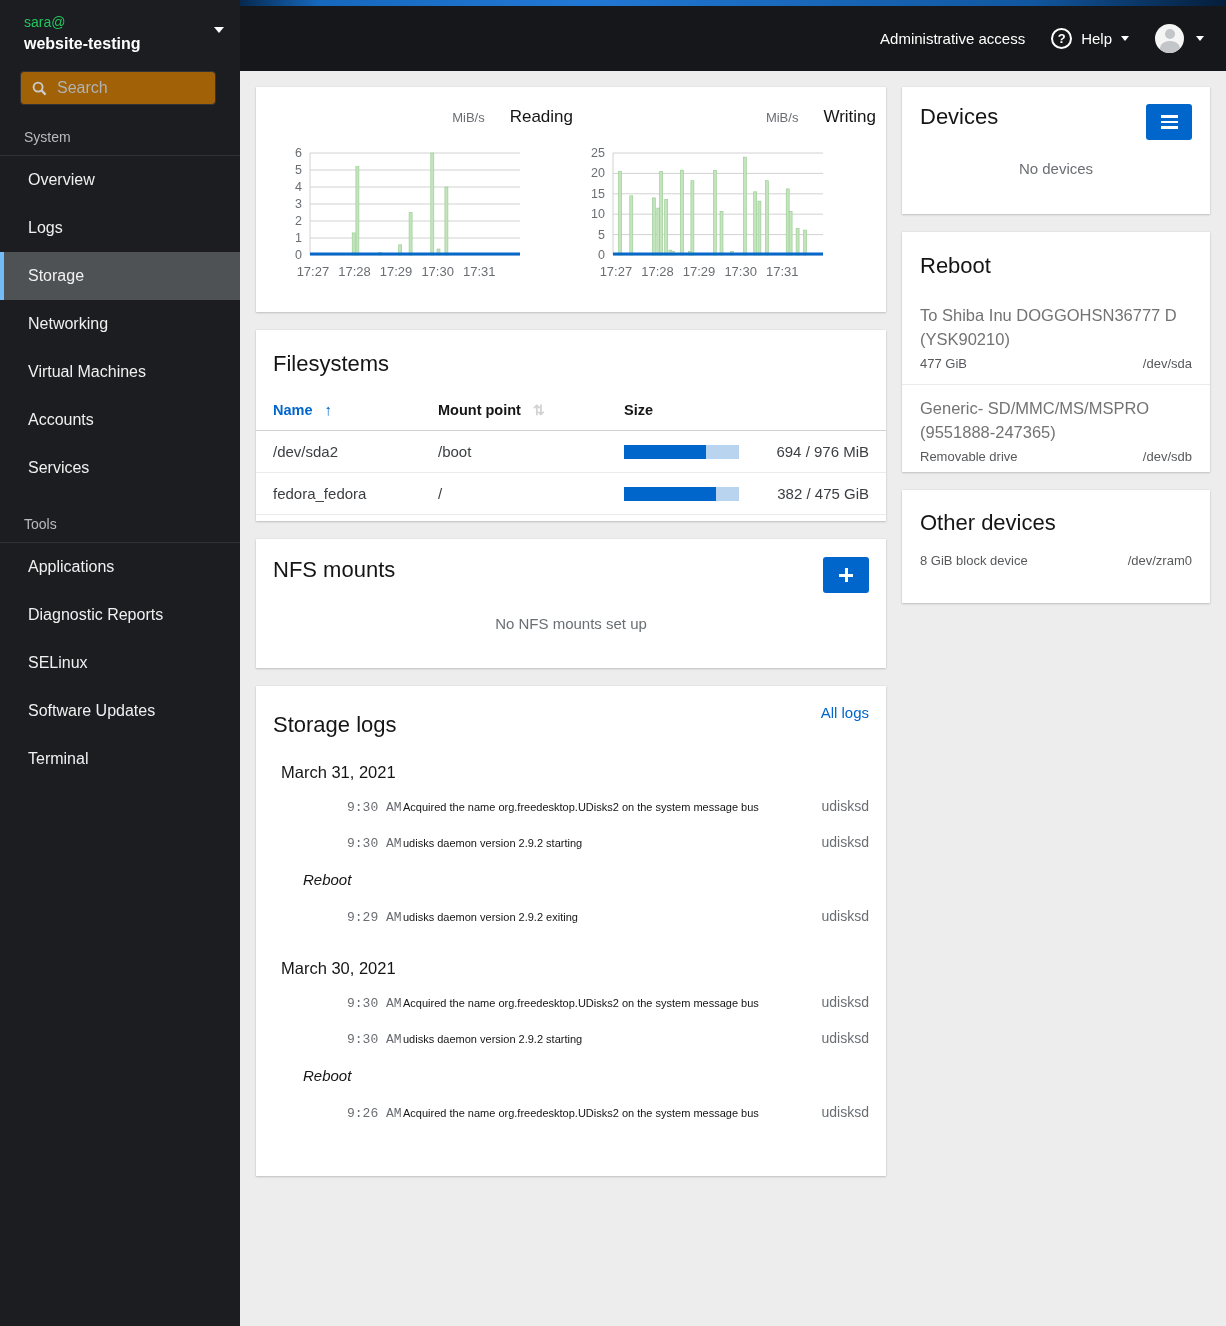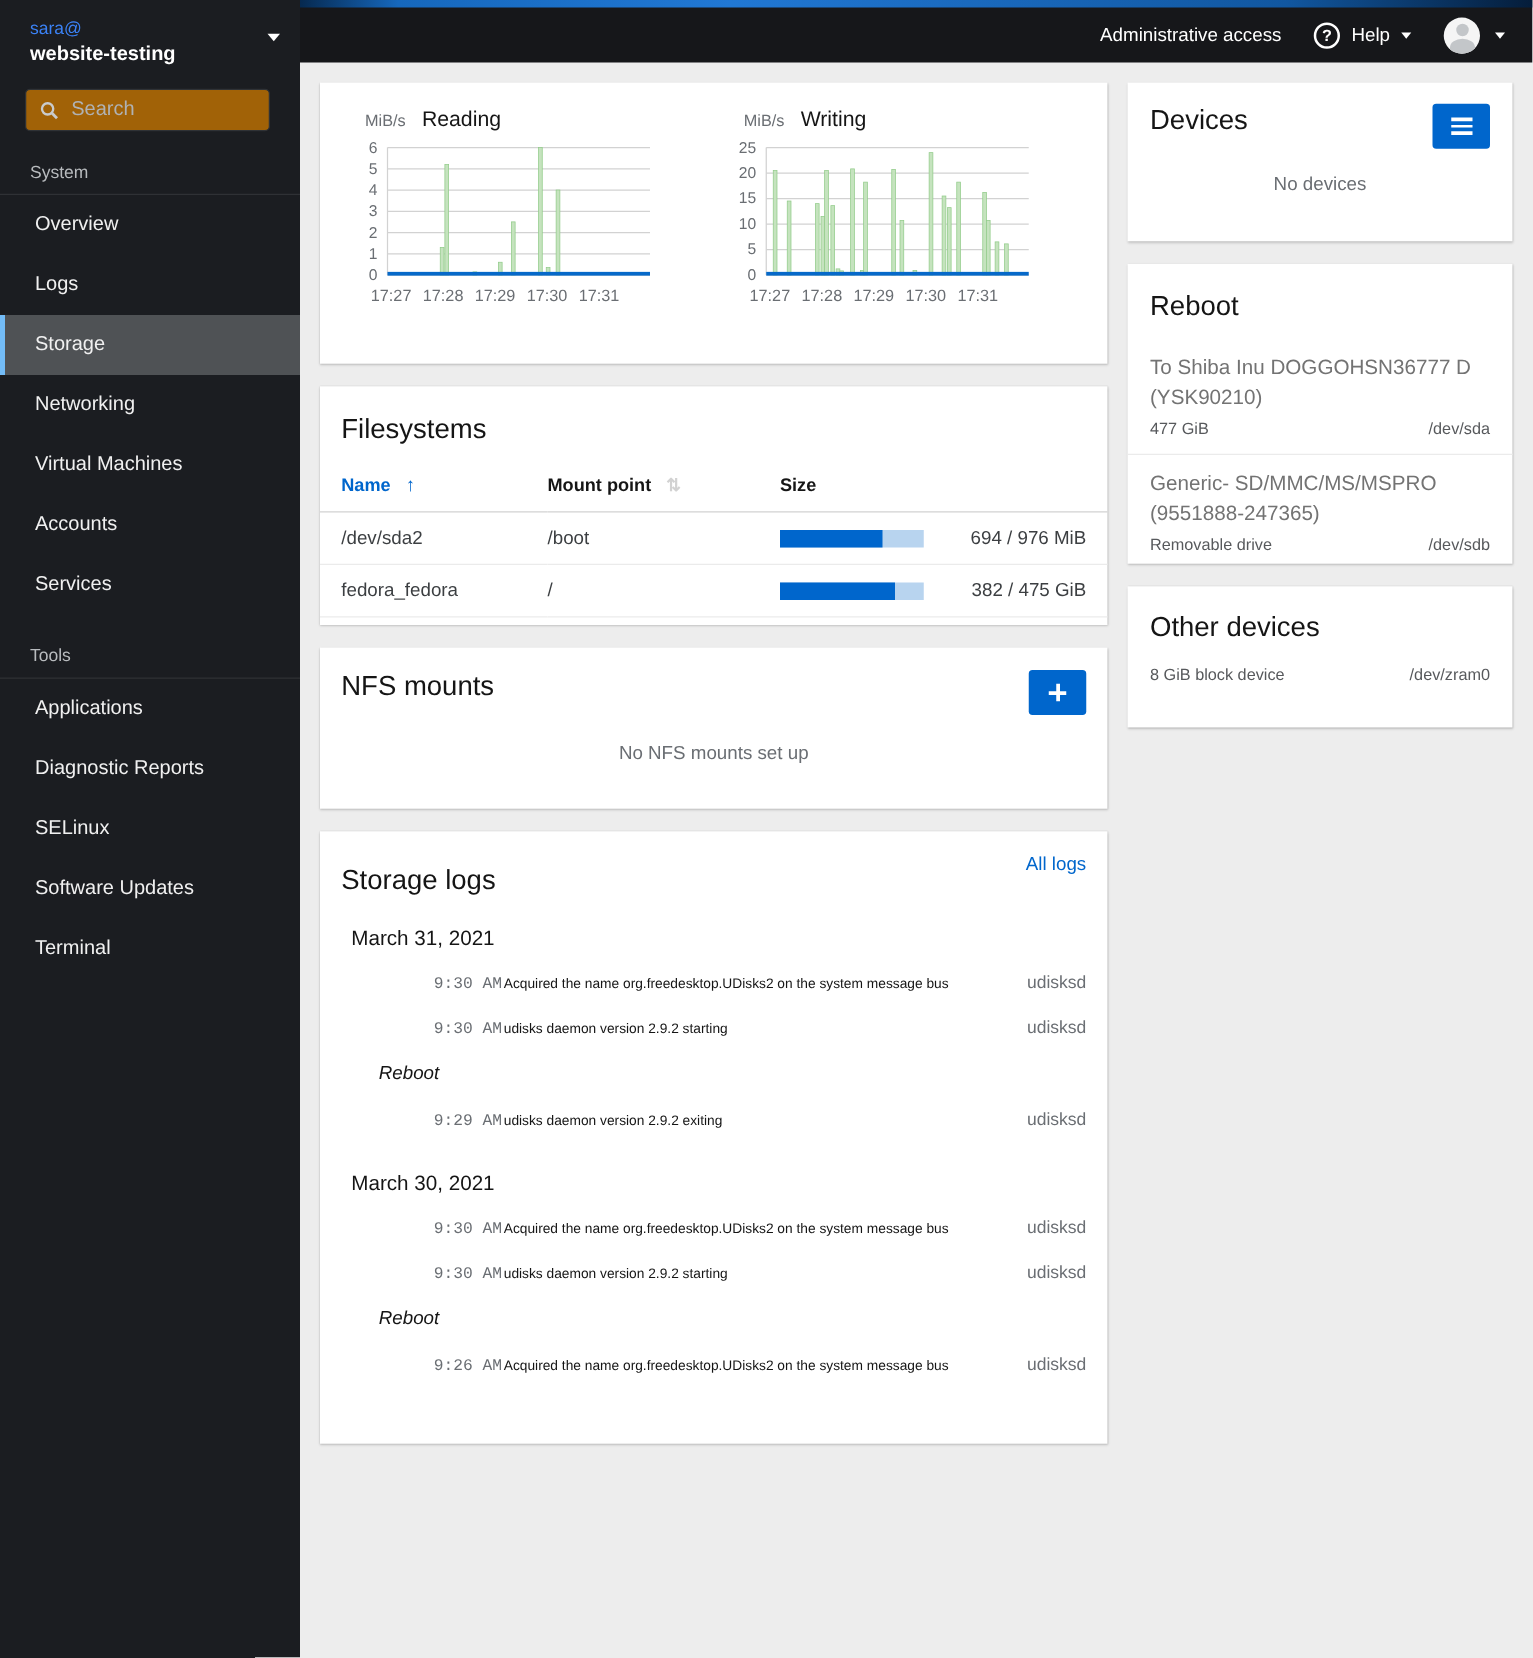--- a/index.html
+++ b/index.html
@@ -12,21 +12,21 @@
     overflow: hidden;
   }
 
   
   .sidebar {
     width: 240px; min-width: 240px; height: 1326px;
     background: #1b1d21; color: #fff;
     display: flex; flex-direction: column;
   }
   .host-block { padding: 12px 16px 14px 24px; position: relative; cursor: pointer; }
-  .host-user { font-size: 14px; color: #3b82f6; line-height: 1.5; }
+  .host-user { font-size: 14px; color: #22c55e; line-height: 1.5; }
   .host-name { font-size: 16px; font-weight: bold; color: #fff; line-height: 1.4; }
   .host-caret { position: absolute; right: 16px; top: 27px; }
   .caret { display:inline-block; width:0; height:0;
     border-left:5px solid transparent; border-right:5px solid transparent;
     border-top:6px solid currentColor; }
   .caret.sm { border-left-width:4px; border-right-width:4px; border-top-width:5px; }
 
   .search-wrap { padding: 2px 24px 0 20px; }
   .search-box {
     background: #a16207; border: 1px solid #2f3236; border-radius: 4px;
@@ -51,21 +51,21 @@
     border-left: 4px solid transparent;
   }
   .nav-item.selected {
     background: #4f5255; border-left-color: #73bcf7;
   }
 
   
   .main-wrap { flex: 1; display: flex; flex-direction: column; }
 
   .masthead {
-    height: 50px; background: #16171a; position: relative;
+    height: 71px; background: #16171a; position: relative;
     display: flex; align-items: center; justify-content: flex-end;
     gap: 26px; padding: 6px 22px 0 0;
   }
   .masthead::before {
     content: ""; position: absolute; top: 0; left: 0; right: 0; height: 6px;
     background: linear-gradient(90deg,#06294f 0%,#1668bd 8%,#2178d4 35%,#1157a0 80%,#051d3a 100%);
   }
   .admin-access { color: #fff; font-size: 15px; cursor: pointer; }
   .help-group { display: flex; align-items: center; gap: 9px; color: #fff; cursor: pointer; }
   .help-icon {
@@ -97,21 +97,21 @@
 
   .card {
     background: #fff; box-shadow: 0 1px 2px rgba(3,3,3,0.18), 0 0 1px rgba(3,3,3,0.12);
     margin-bottom: 18px;
   }
   .card-title { font-size: 22px; font-weight: 400; color: #151515; }
 
   
   .usage-card { height: 225px; display: flex; padding: 20px 10px 0 14px; }
   .chart-group { width: 50%; }
-  .chart-title-row { display: flex; align-items: baseline; gap: 13px; padding-left: 22px; margin-bottom: 4px; }
+  .chart-title-row { display: flex; align-items: baseline; gap: 25px; padding-left: 22px; margin-bottom: 18px; justify-content: flex-end; }
   .chart-unit { font-size: 13px; color: #6a6e73; }
   .chart-name { font-size: 17px; color: #151515; }
 
   
   .fs-card { height: 191px; padding-top: 21px; }
   .fs-card .card-title { padding: 0 17px; }
   table.fs-table { border-collapse: collapse; width: 100%; margin-top: 12px; }
   .fs-table th {
     text-align: left; font-size: 14.5px; font-weight: bold; color: #151515;
     padding: 12px 0 12px; border-bottom: 1px solid #d2d2d2; cursor: pointer;

